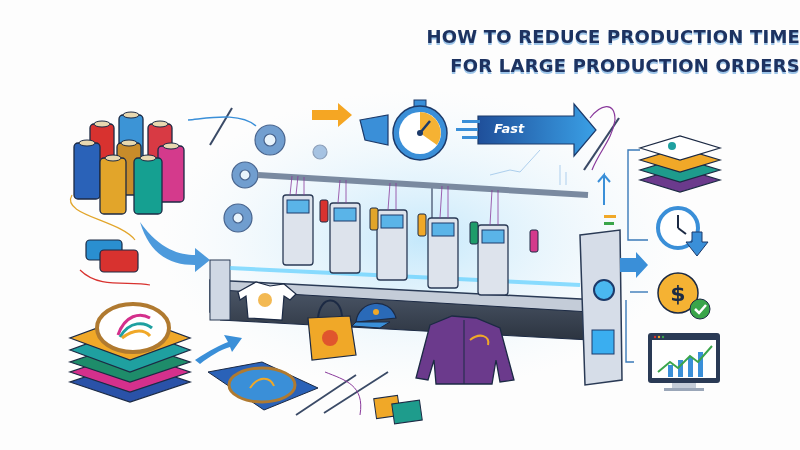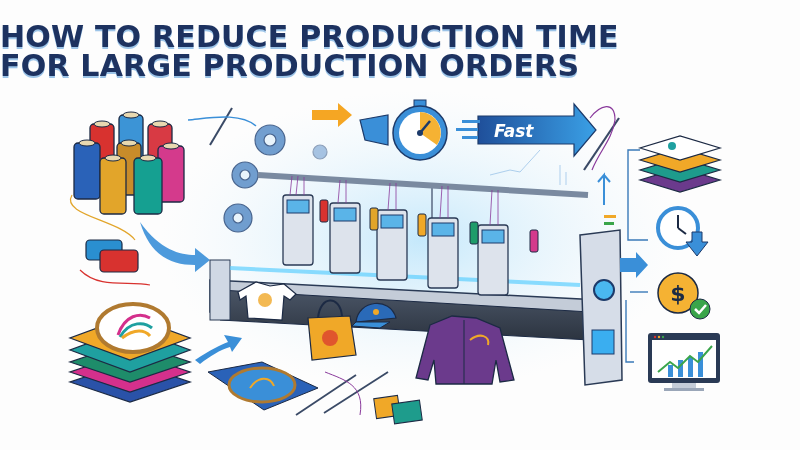--- a/index.html
+++ b/index.html
@@ -1,27 +1,27 @@
 <!DOCTYPE html>
 <html><head>
 <meta charset="utf-8">
 <style>
   * { box-sizing: border-box; margin: 0; padding: 0; }
   html, body { width: 800px; height: 450px; overflow: hidden; background: #fdfdfd; }
   body { position: relative; font-family: "DejaVu Sans", sans-serif; }
   .title {
-    position: absolute; left: 0; top: 22px; width: 800px; text-align: left;
+    position: absolute; left: 0; top: 22px; width: 800px; text-align: right;
     color: #1d3260; font-family: "DejaVu Sans", sans-serif; font-weight: bold;
-    font-size: 30px; line-height: 29px; letter-spacing: 0.2px;
+    font-size: 18px; line-height: 29px; letter-spacing: 0.2px;
     text-shadow: 0 2px 0 #9cc4e8;
   }
   svg { position: absolute; left: 0; top: 0; }
   .fast-label {
     position: absolute; left: 494px; top: 121px; color: #fff;
-    font-family: "DejaVu Sans", sans-serif; font-weight: bold; font-style: italic; font-size: 17px; text-align: right;
+    font-family: "DejaVu Sans", sans-serif; font-weight: bold; font-style: italic; font-size: 13px; text-align: right;
   }
 </style>
 </head>
 <body>
 
 <div class="title">
   <div>HOW TO REDUCE PRODUCTION TIME</div>
   <div>FOR LARGE PRODUCTION ORDERS</div>
 </div>
 

